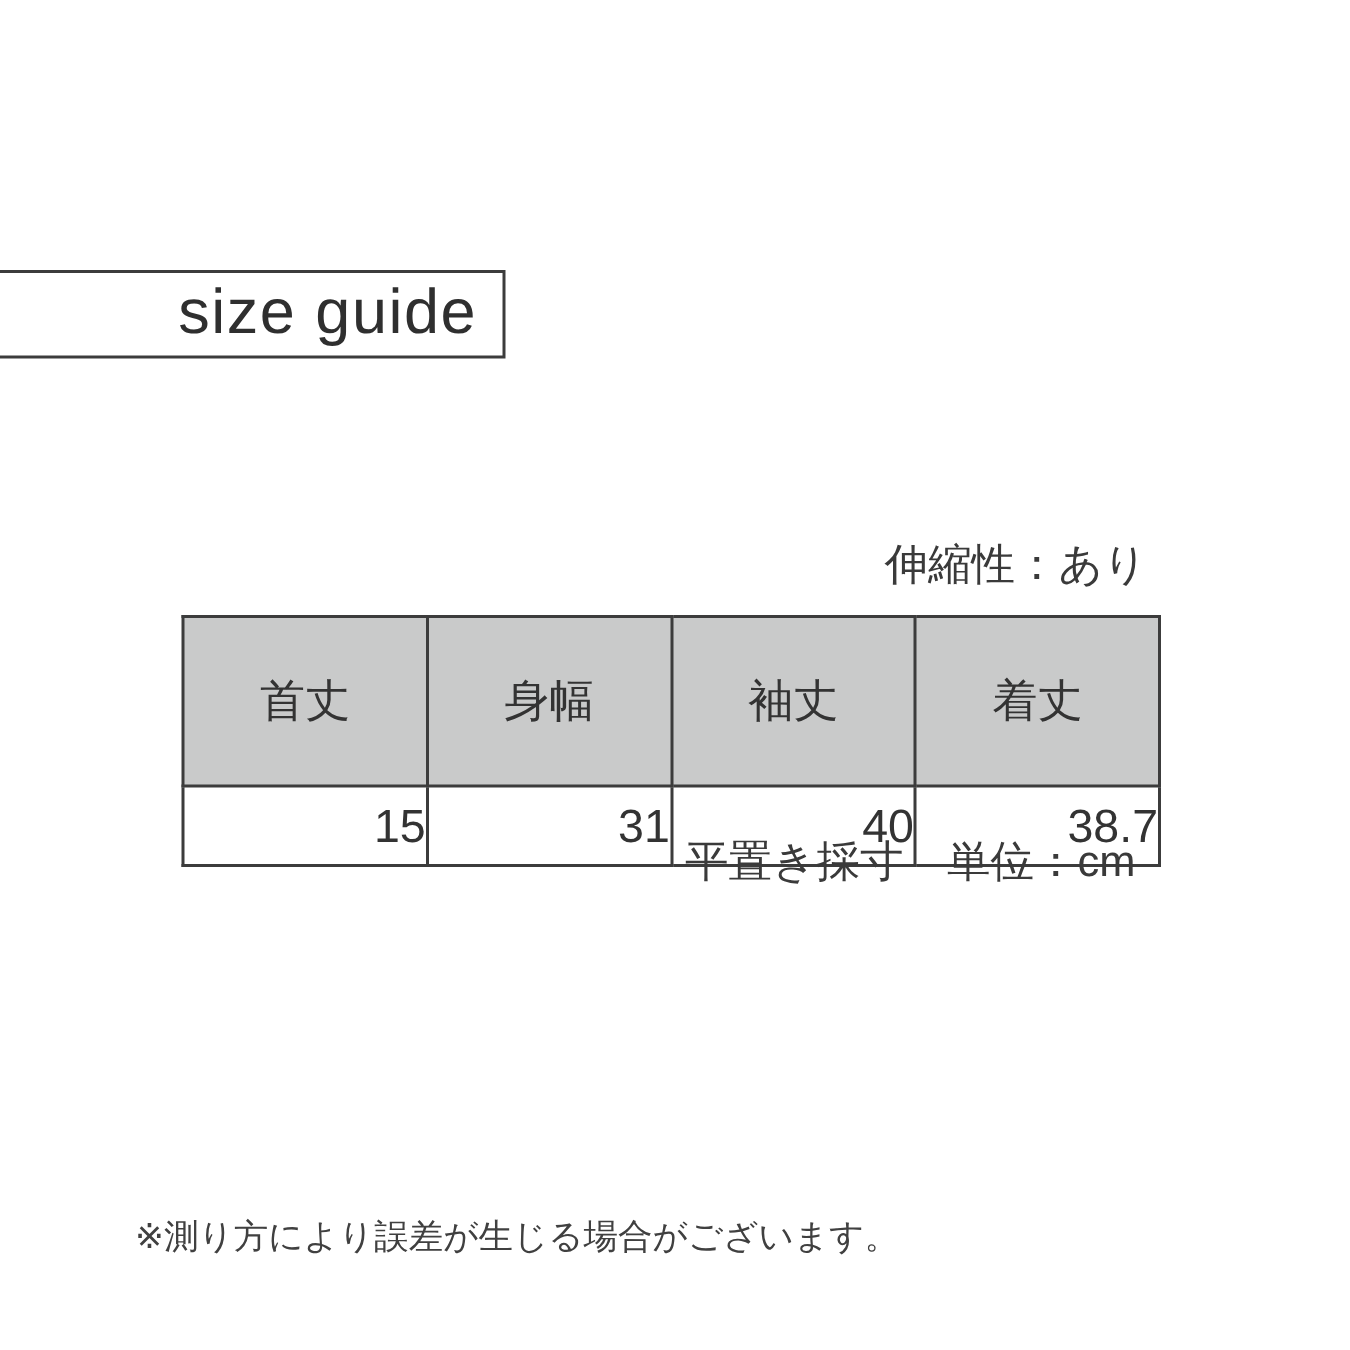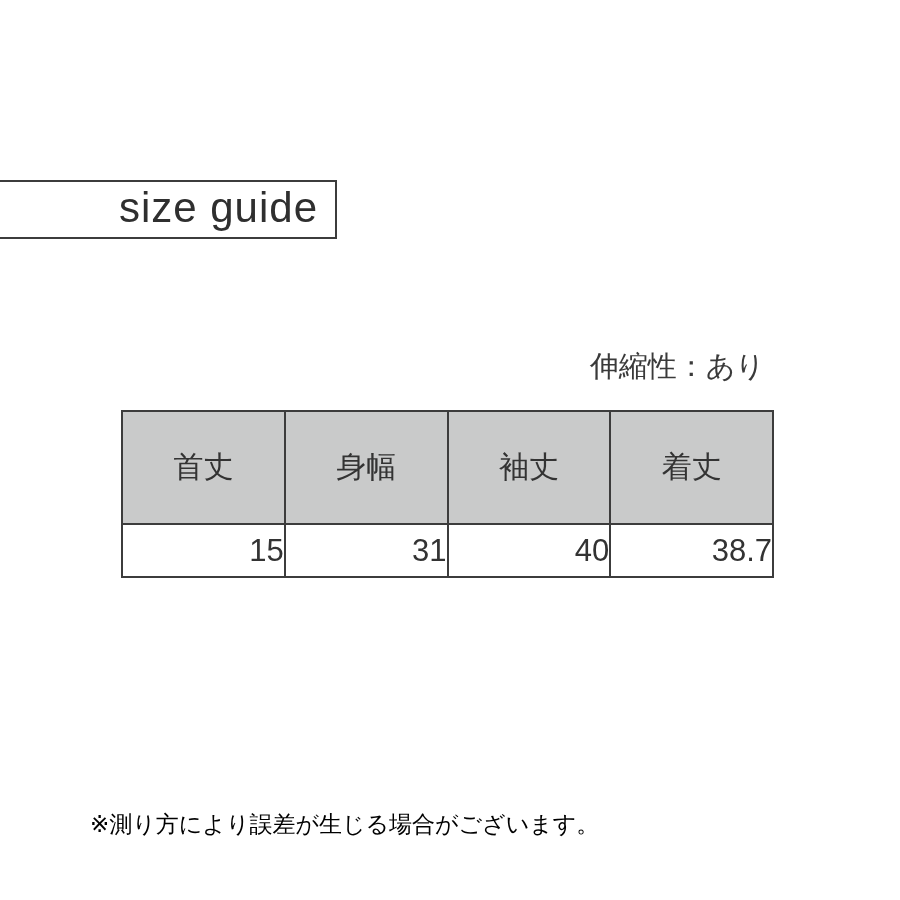--- a/index.html
+++ b/index.html
@@ -35,21 +35,21 @@
     font-size: 42px;
     font-weight: 400;
     letter-spacing: 1px;
     color: #2f2f2f;
     line-height: 1;
     padding-bottom: 4px;
   }
   
   .elasticity {
     position: absolute;
-    top: 300px;
+    top: 311px;
     right: 135px;
     font-size: 29px;
     line-height: 36px;
     color: #3a3a3a;
   }
   
   .size-table {
     position: absolute;
     left: 121px;
     top: 362px;
@@ -85,21 +85,21 @@
     line-height: 40px;
     color: #3a3a3a;
   }
   
   .disclaimer {
     position: absolute;
     left: 90px;
     top: 761px;
     font-size: 23px;
     line-height: 31px;
-    color: #000000;
+    color: #404040;
   }
   .disclaimer-line-2 {
     margin-left: 26px;
   }
 </style>
 </head>
 <body>
 
 <div class="canvas">
 
@@ -121,18 +121,19 @@
     <tbody>
       <tr>
         <td>15</td>
         <td>31</td>
         <td>40</td>
         <td>38.7</td>
       </tr>
     </tbody>
   </table>
 
+  <div class="measure-note">平置き採寸　単位：cm</div>
 
   <div class="disclaimer">
     <div class="disclaimer-line-1">※測り方により誤差が生じる場合がございます。</div>
   </div>
 
 </div>
 
 </body></html>

